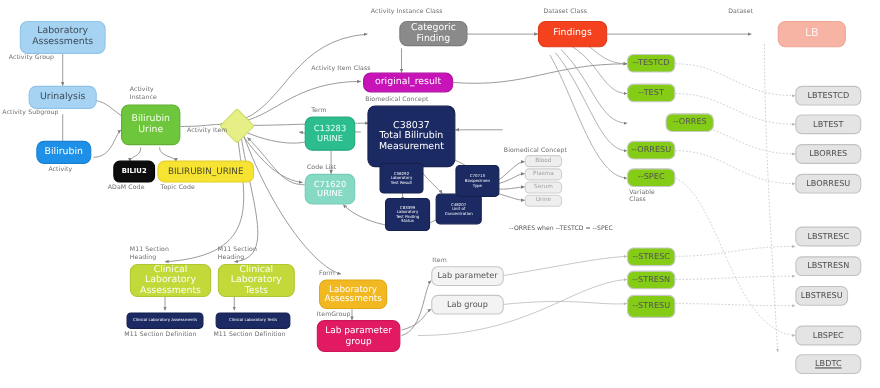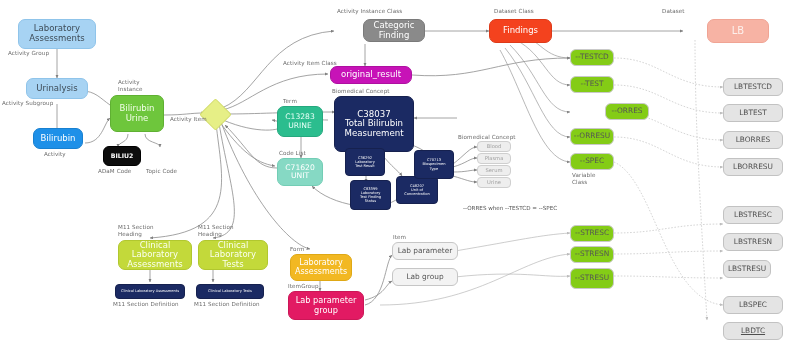--- a/index.html
+++ b/index.html
@@ -142,20 +142,21 @@
   <div class="cap" style="left:44px;top:151px;">Activity</div>
 
   <div class="node n-green" style="left:110px;top:95px;width:54px;height:37px;">Bilirubin
 Urine</div>
   <div class="cap" style="left:118px;top:79px;">Activity
 Instance</div>
 
   <div class="node n-black" style="left:103px;top:146px;width:38px;height:20px;">BILIU2</div>
   <div class="cap" style="left:98px;top:168px;">ADaM Code</div>
 
+  <div class="node n-yellow" style="left:143px;top:146px;width:88px;height:20px;">BILIRUBIN_URINE</div>
   <div class="cap" style="left:146px;top:168px;">Topic Code</div>
 
   <div class="diamond" style="left:204px;top:103px;width:21px;height:21px;"></div>
   <div class="cap" style="left:170px;top:116px;">Activity Item</div>
 
   <div class="node n-grey" style="left:335px;top:19px;width:62px;height:23px;margin-left:28px;">Categoric Finding</div>
   <div class="cap" style="left:337px;top:8px;">Activity Instance Class</div>
 
   <div class="node n-magenta" style="left:330px;top:66px;width:82px;height:18px;">original_result</div>
   <div class="cap" style="left:283px;top:60px;">Activity Item Class</div>
@@ -164,21 +165,21 @@
   <div class="cap" style="left:494px;top:8px;">Dataset Class</div>
 
   <div class="node n-salmon" style="left:683px;top:19px;width:62px;height:24px;">LB</div>
   <div class="cap" style="left:662px;top:8px;">Dataset</div>
 
   <div class="node n-teal" style="left:277px;top:106px;width:46px;height:31px;">C13283
 URINE</div>
   <div class="cap" style="left:283px;top:98px;">Term</div>
 
   <div class="node n-teal2" style="left:277px;top:158px;width:46px;height:28px;">C71620
-UNIT</div>
+URINE</div>
   <div class="cap" style="left:279px;top:150px;">Code List</div>
 
   <div class="node n-navy" style="left:334px;top:96px;width:80px;height:56px;">C38037
 Total Bilirubin
 Measurement</div>
   <div class="cap" style="left:332px;top:88px;">Biomedical Concept</div>
 
   <div class="cap" style="left:458px;top:134px;">Biomedical Concept</div>
 
   <div class="node n-navysm" style="left:345px;top:148px;width:40px;height:28px;">C36292

